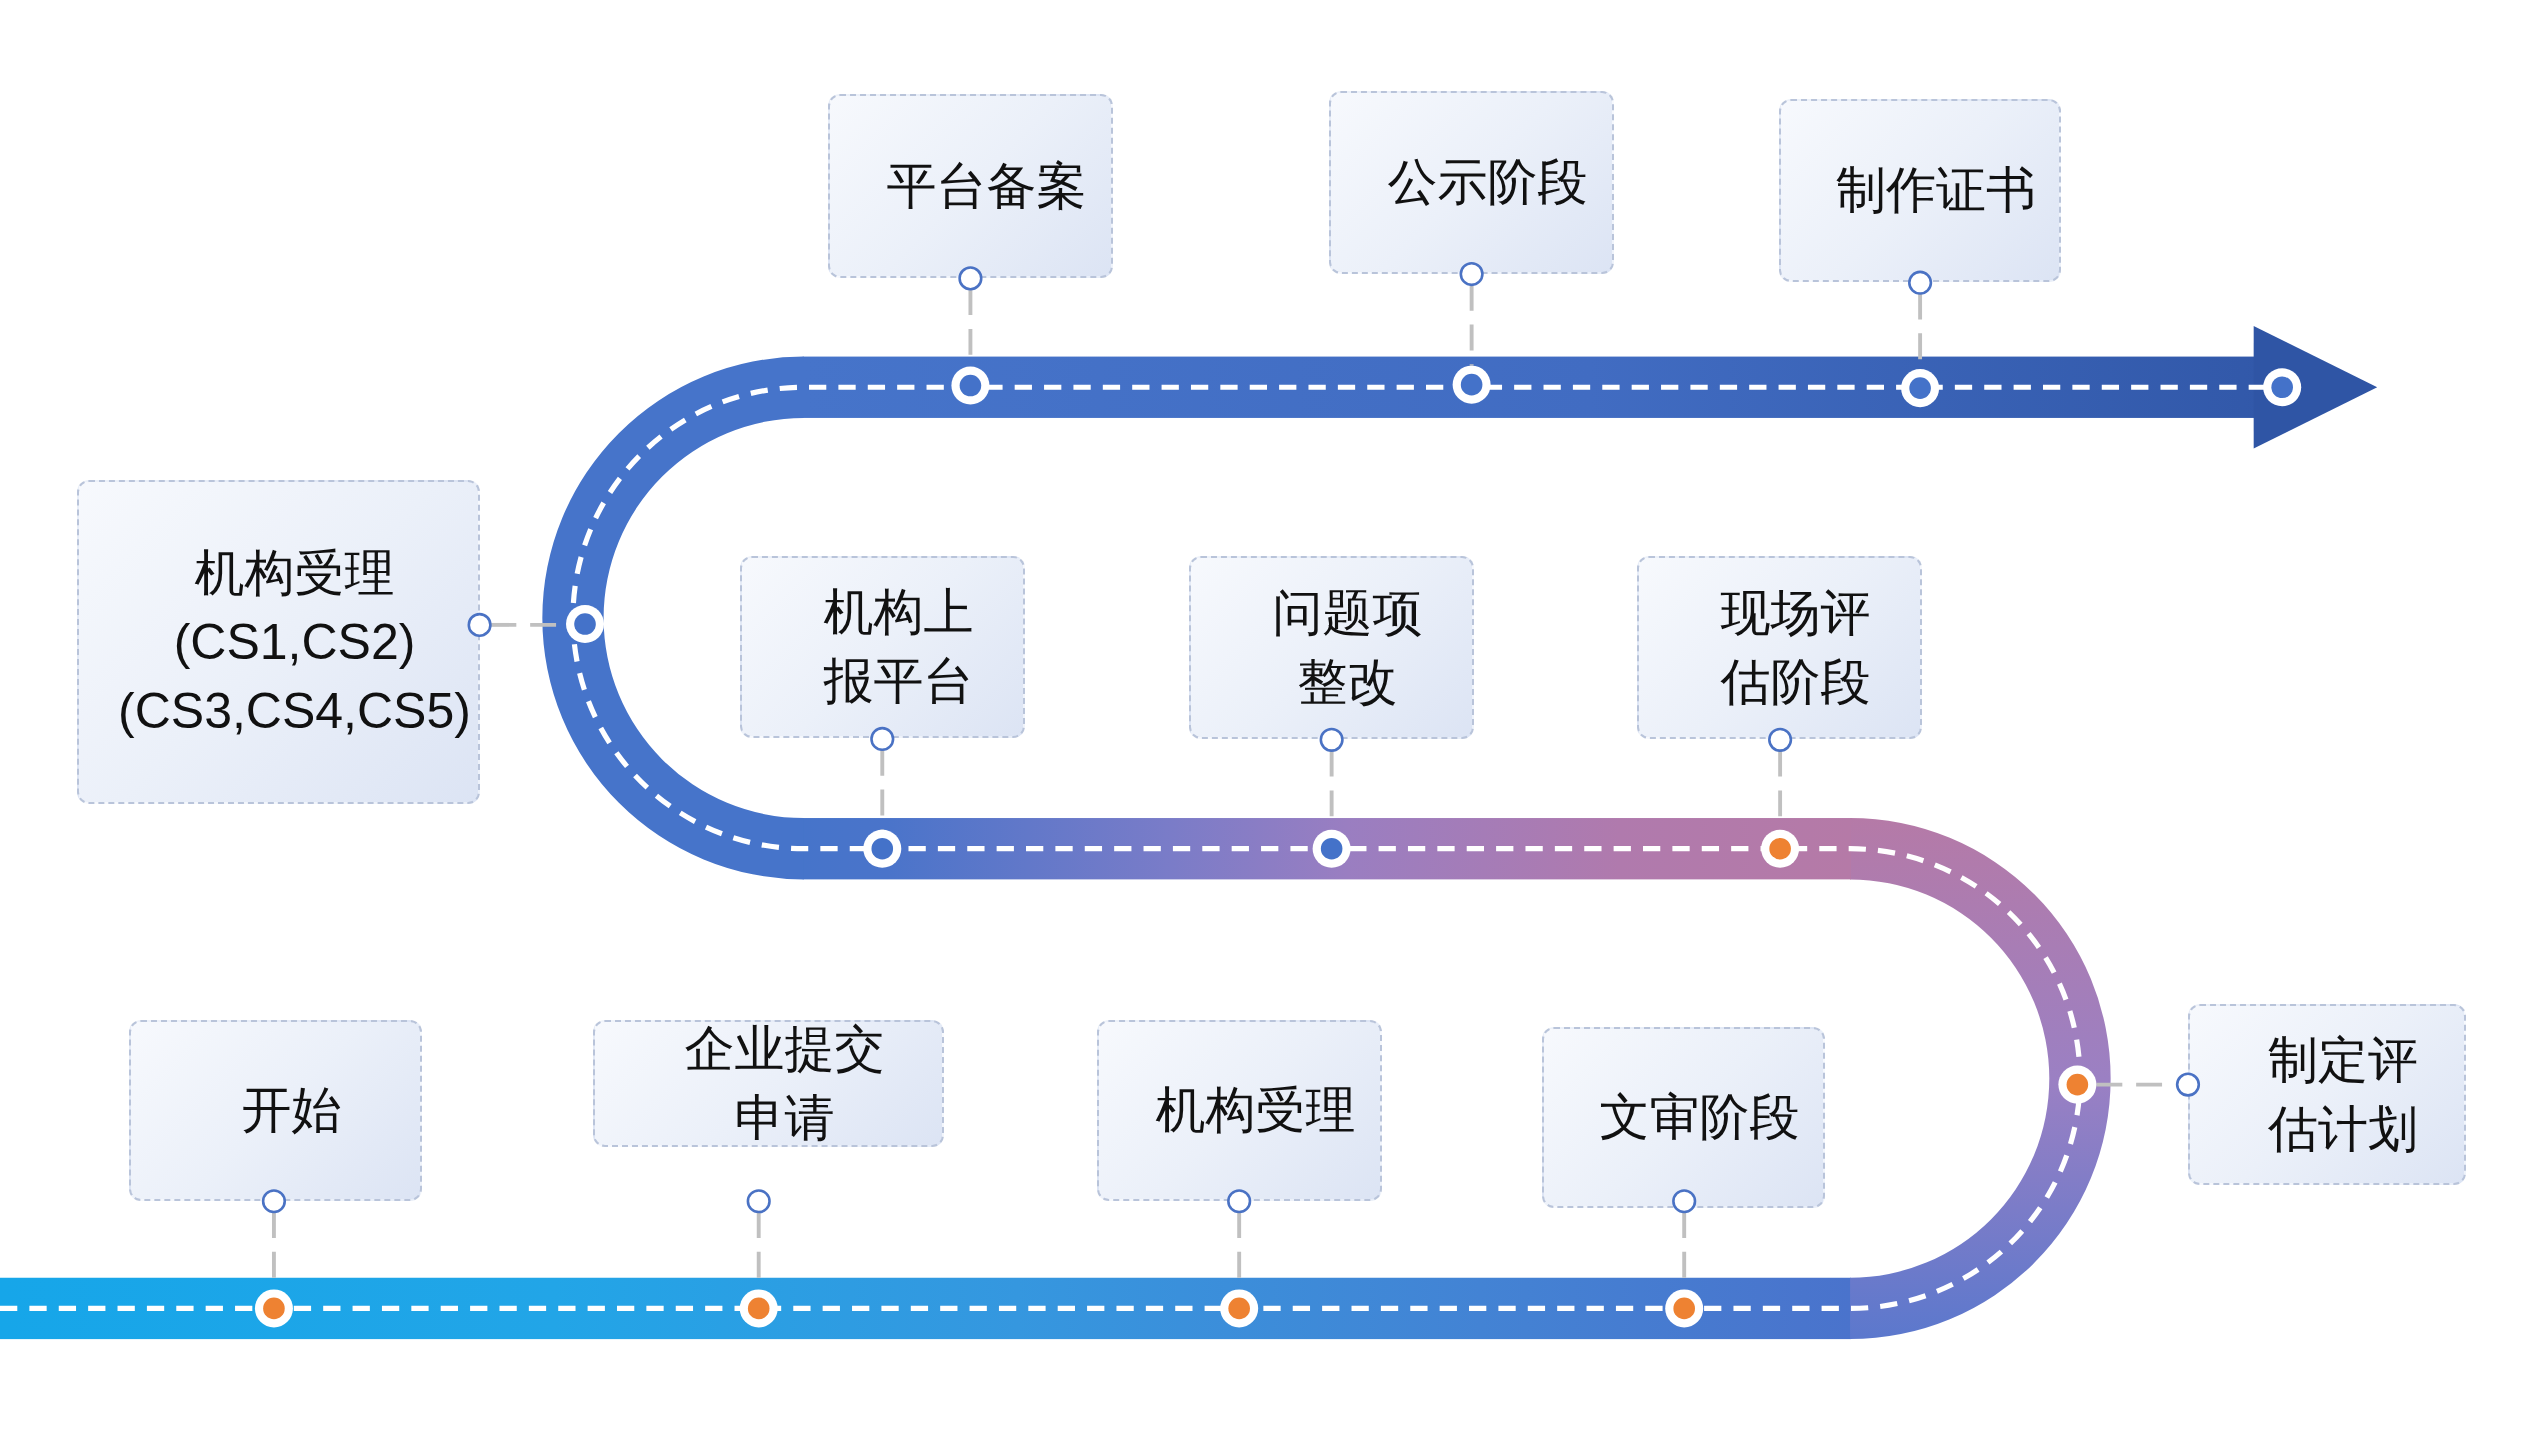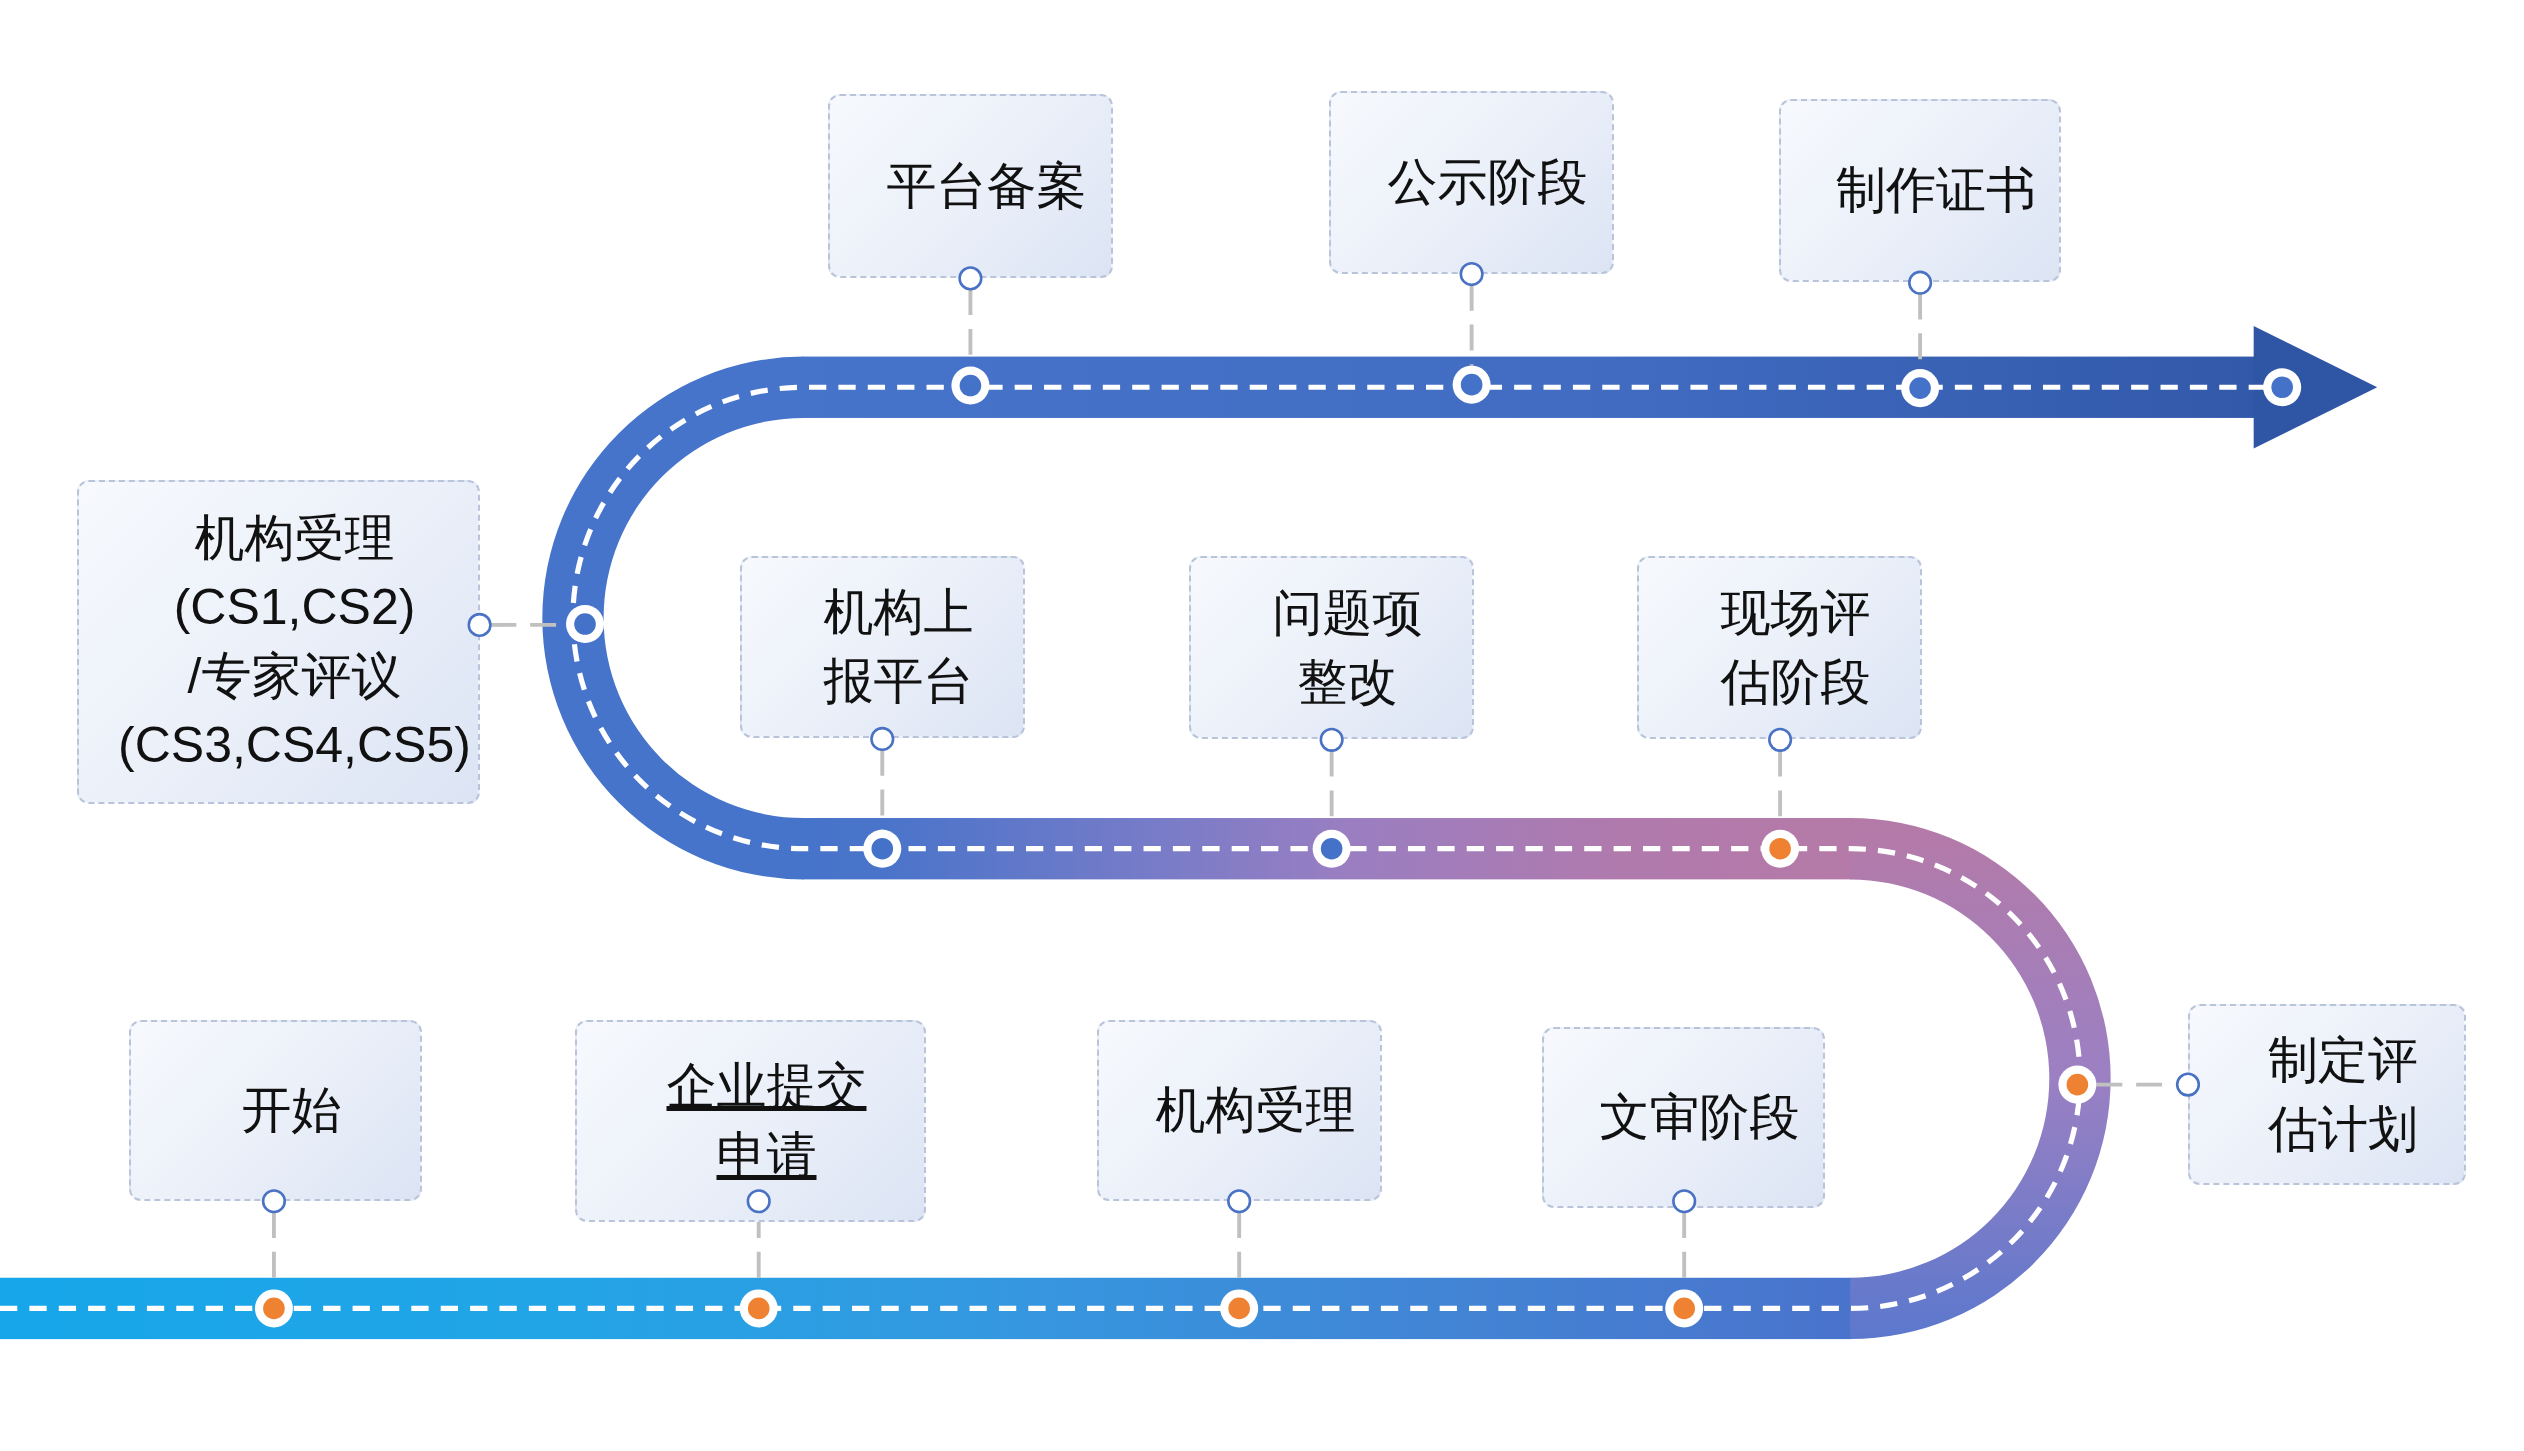--- a/index.html
+++ b/index.html
@@ -127,21 +127,21 @@
   <g transform="translate(2641,448)">
     <circle r="22" fill="#ffffff"></circle>
       <circle r="12.5" fill="#4472c9"></circle>
   </g>
 </svg>
 
 <div class="box" style="left:129px;top:1020px;width:293px;height:181px;">
   <span>开始</span>
 </div>
 
-<div class="box" style="left:575px;top:1020px;width:351px;height:202px;text-decoration:underline;">
+<div class="box" style="left:593px;top:1020px;width:351px;height:127px;">
   <span>企业提交</span>
   <span>申请</span>
 </div>
 
 <div class="box" style="left:1097px;top:1020px;width:285px;height:181px;">
   <span>机构受理</span>
 </div>
 
 <div class="box" style="left:1542px;top:1020px;width:283px;height:181px;margin-top:7px;">
   <span>文审阶段</span>
@@ -163,21 +163,20 @@
 </div>
 
 <div class="box" style="left:740px;top:556px;width:285px;height:182px;">
   <span>机构上</span>
   <span>报平台</span>
 </div>
 
 <div class="box big" style="left:77px;top:480px;width:403px;height:324px;">
   <span>机构受理</span>
   <span>(CS1,CS2)</span>
-  <span>/专家评议</span>
   <span>(CS3,CS4,CS5)</span>
 </div>
 
 <div class="box" style="left:828px;top:94px;width:285px;height:184px;">
   <span>平台备案</span>
 </div>
 
 <div class="box" style="left:1329px;top:91px;width:285px;height:183px;font-family:Liberation Serif, serif;">
   <span>公示阶段</span>
 </div>

